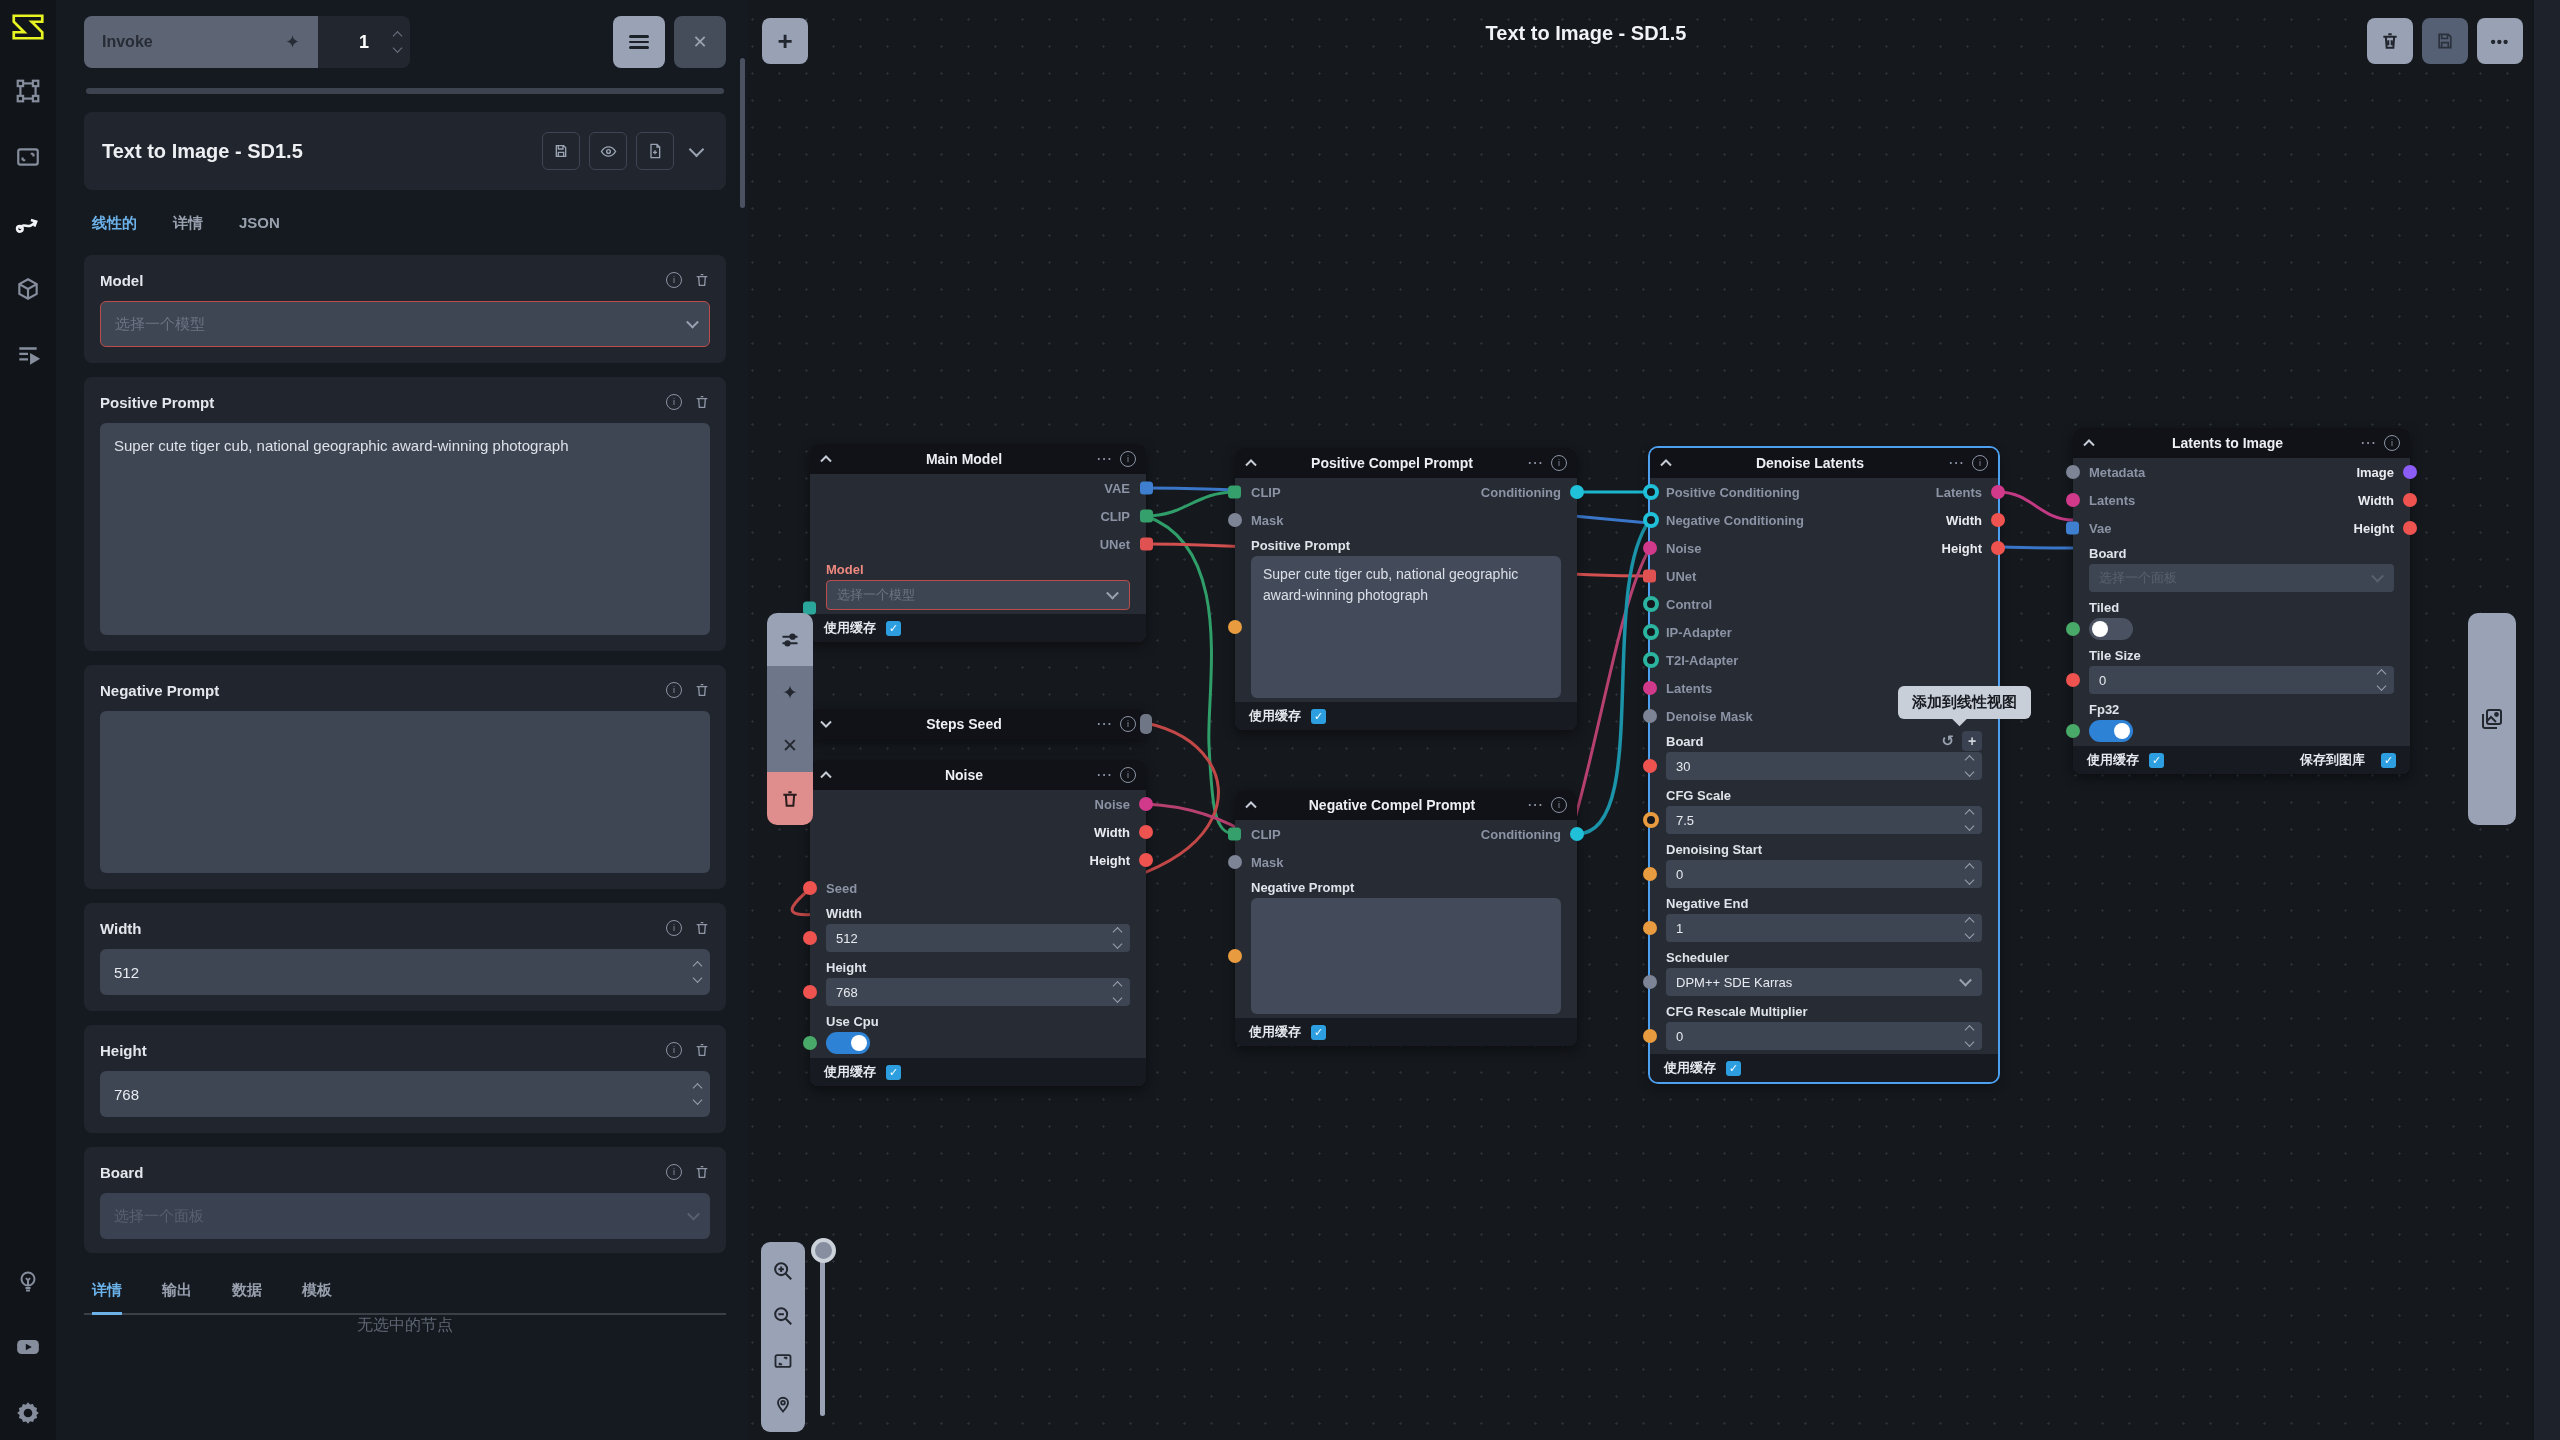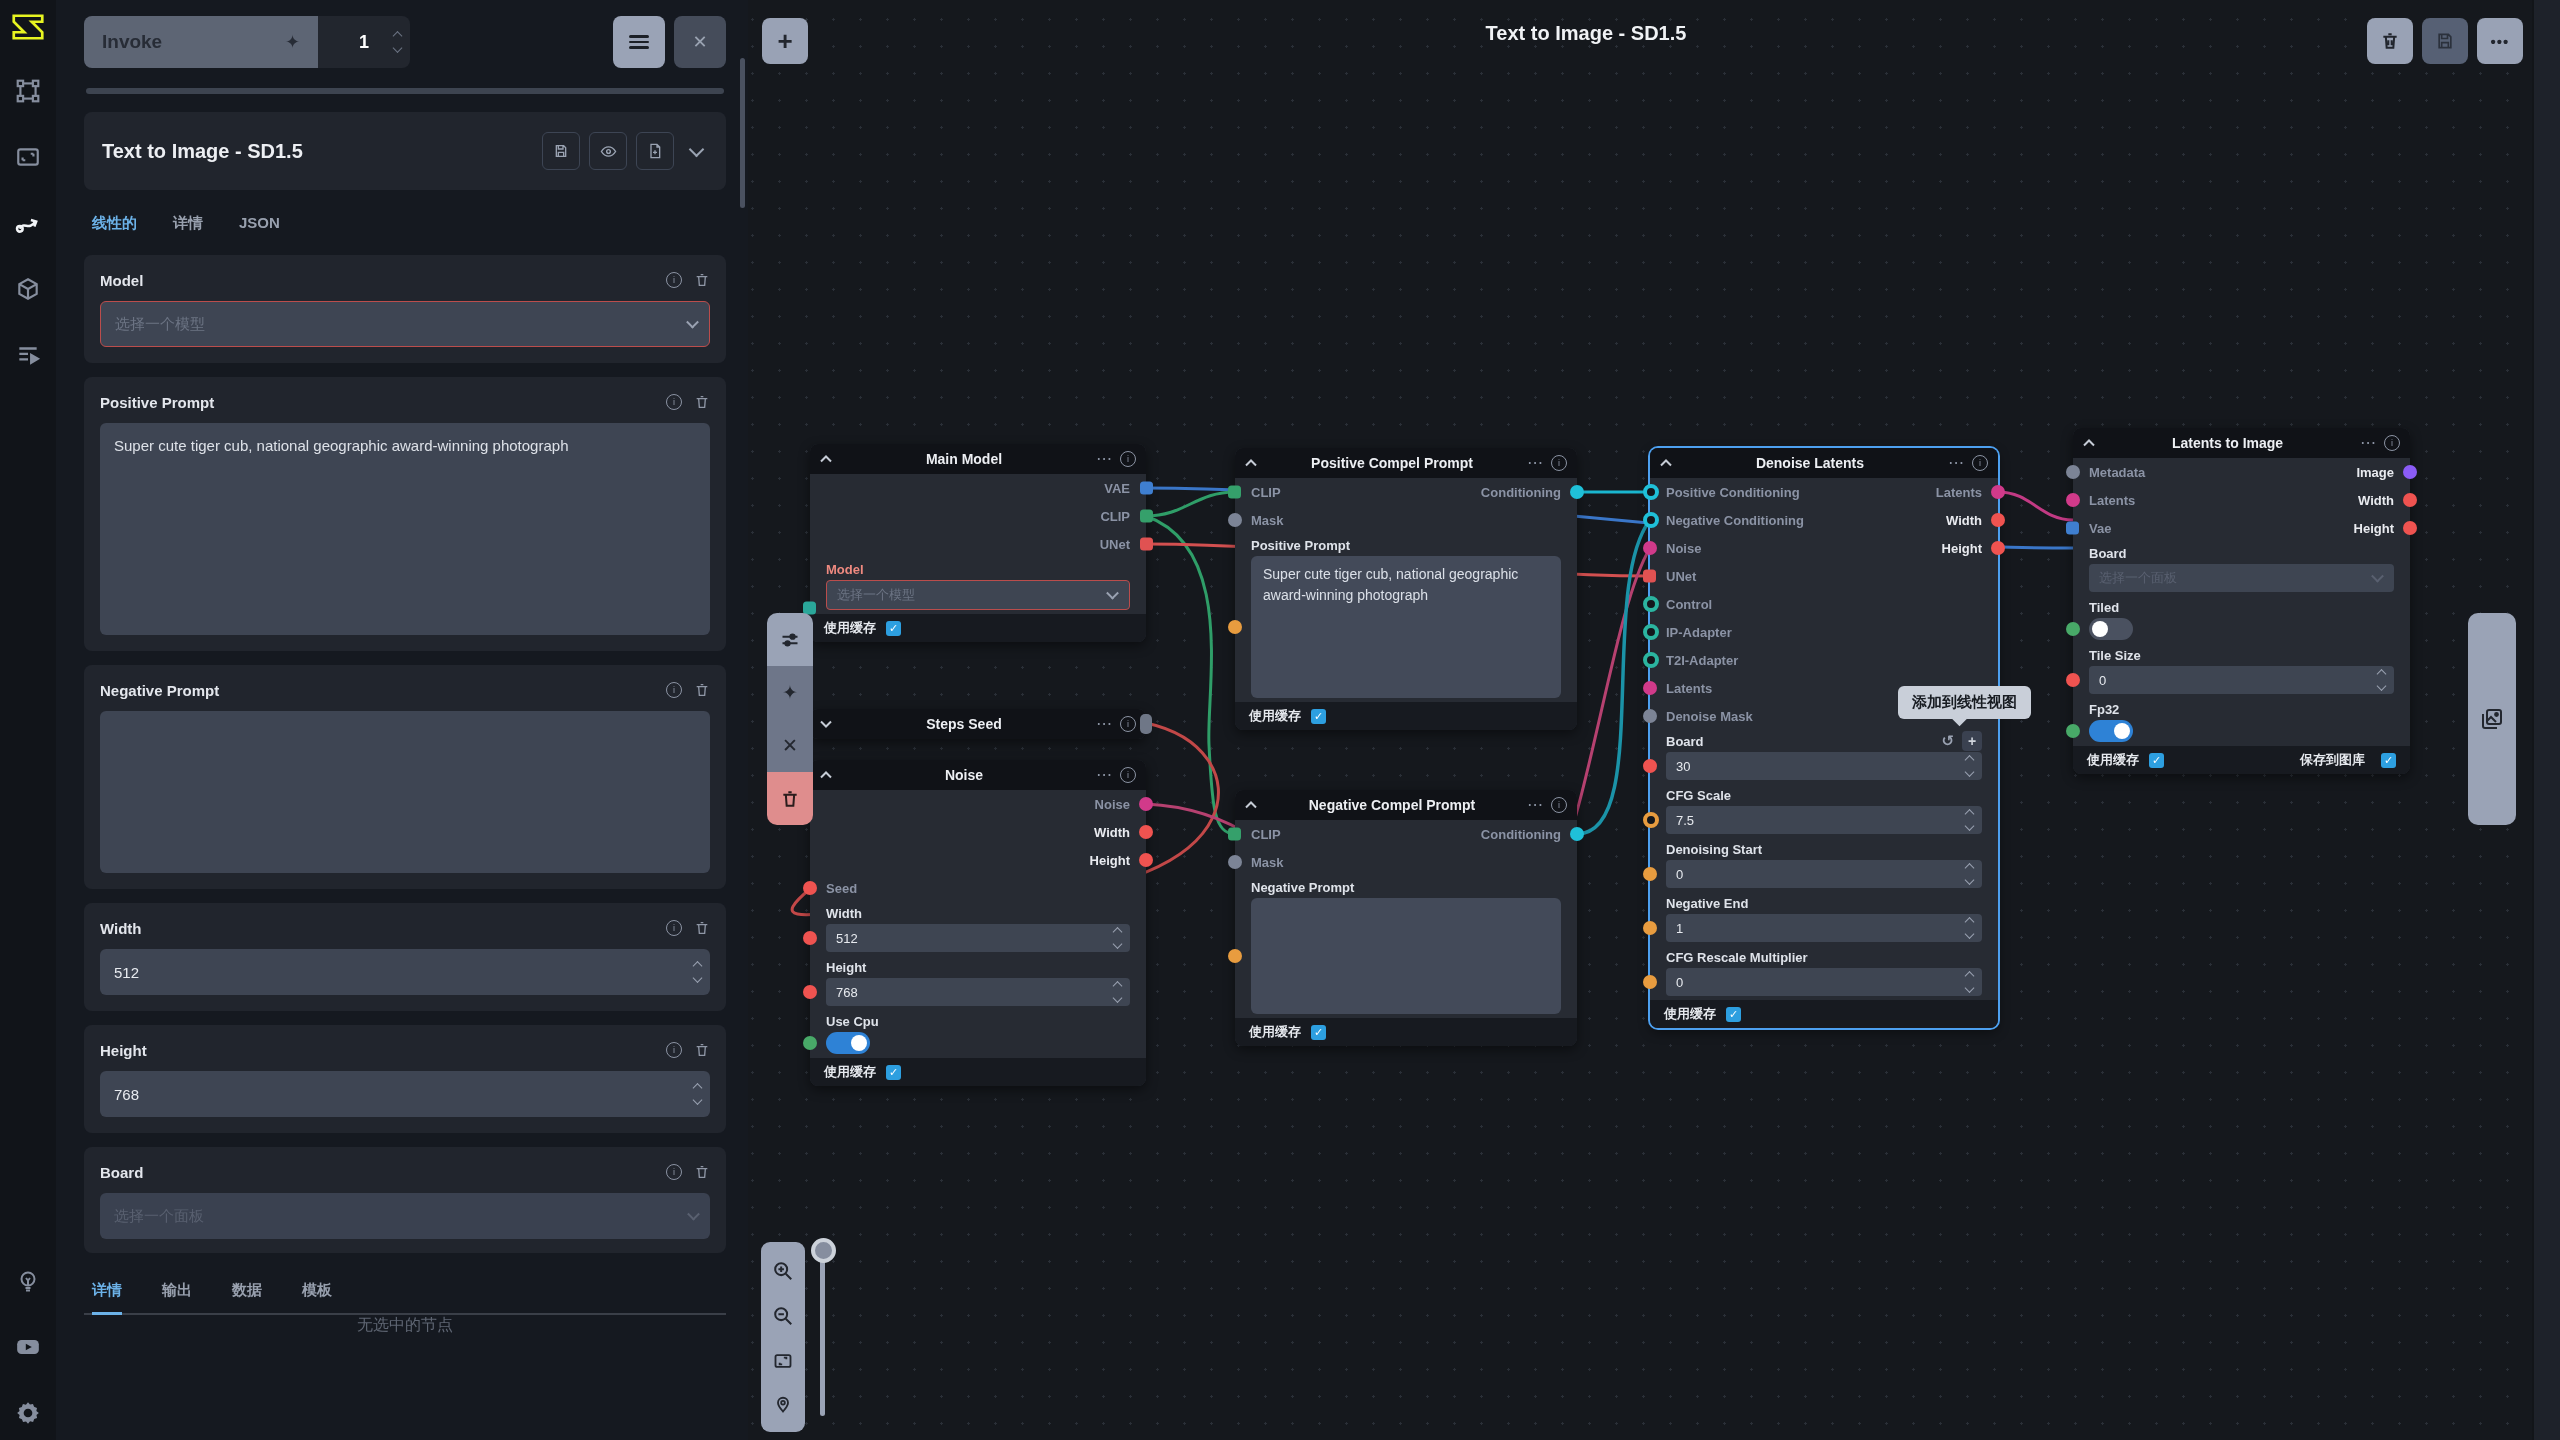--- a/index.html
+++ b/index.html
@@ -97,21 +97,21 @@
   .side-ic.active{color:#f2f4f7;}
   .sgap{flex:0 0 36px;}
   .sspacer{flex:1;}
   
   .panel{position:absolute;left:56px;top:0;bottom:0;width:692px;background:#151920;z-index:10;
          padding:16px 22px 0 28px;display:flex;flex-direction:column;box-sizing:border-box;}
   .pscroll{position:absolute;right:3px;top:58px;width:5px;height:150px;background:#4a5160;border-radius:3px;}
   .topbar{display:flex;height:52px;flex:0 0 auto;}
   .invoke-btn{flex:0 0 198px;background:#5d6574;border-radius:8px 0 0 8px;display:flex;align-items:center;
               padding:0 18px;}
-  .invoke-label{font-size:19px;font-weight:700;color:#272c36;}
+  .invoke-label{font-size:16px;font-weight:700;color:#272c36;}
   .invoke-sparkle{margin-left:auto;color:#272c36;font-size:18px;}
   .qty{width:92px;background:#22262e;border-radius:0 8px 8px 0;display:flex;align-items:center;
        justify-content:center;color:#fff;font-weight:700;font-size:18px;position:relative;}
   .qty .steps .cu,.qty .steps .cd{border-color:#6b7383;}
   .tb-spacer{flex:1;}
   .iconbtn{width:52px;height:52px;border-radius:8px;display:flex;align-items:center;justify-content:center;margin-left:9px;}
   .iconbtn.light{background:#9aa3b6;color:#1c2027;}
   .iconbtn.darkbtn{background:#454c5a;color:#9aa3b2;font-size:18px;}
   .hamb{width:20px;height:14px;display:flex;flex-direction:column;justify-content:space-between;}
   .hamb i{height:2.6px;background:#1c2027;border-radius:2px;}
@@ -420,20 +420,28 @@
       <div class="ninput">
           <span>1</span>
           <span class="steps">
             <span class="cu"></span>
             <span class="cd"></span>
           </span>
         </div>
       <span class="handle hl" style="top:36px;background:#e89c3f"></span>
     </div>
     <div class="nfield">
+      <div class="nfh">Scheduler</div>
+      <div class="nselect">
+          <span>DPM++ SDE Karras</span>
+          <span class="schev"></span>
+        </div>
+      <span class="handle hl" style="top:36px;background:#7c8496"></span>
+    </div>
+    <div class="nfield">
       <div class="nfh">CFG Rescale Multiplier</div>
       <div class="ninput">
           <span>0</span>
           <span class="steps">
             <span class="cu"></span>
             <span class="cd"></span>
           </span>
         </div>
       <span class="handle hl" style="top:36px;background:#e89c3f"></span>
     </div>

